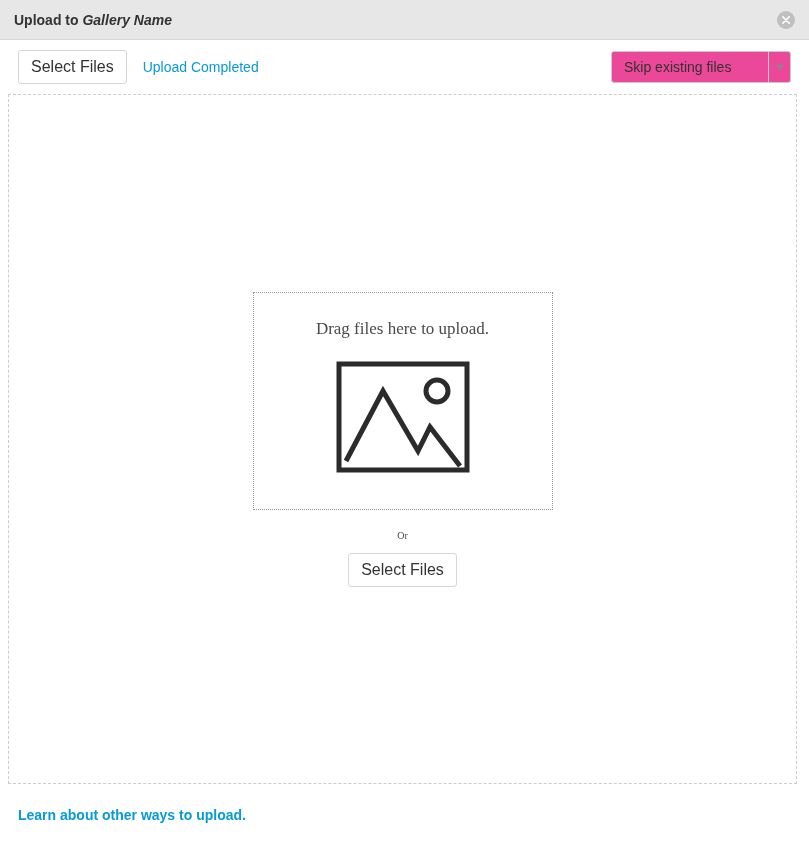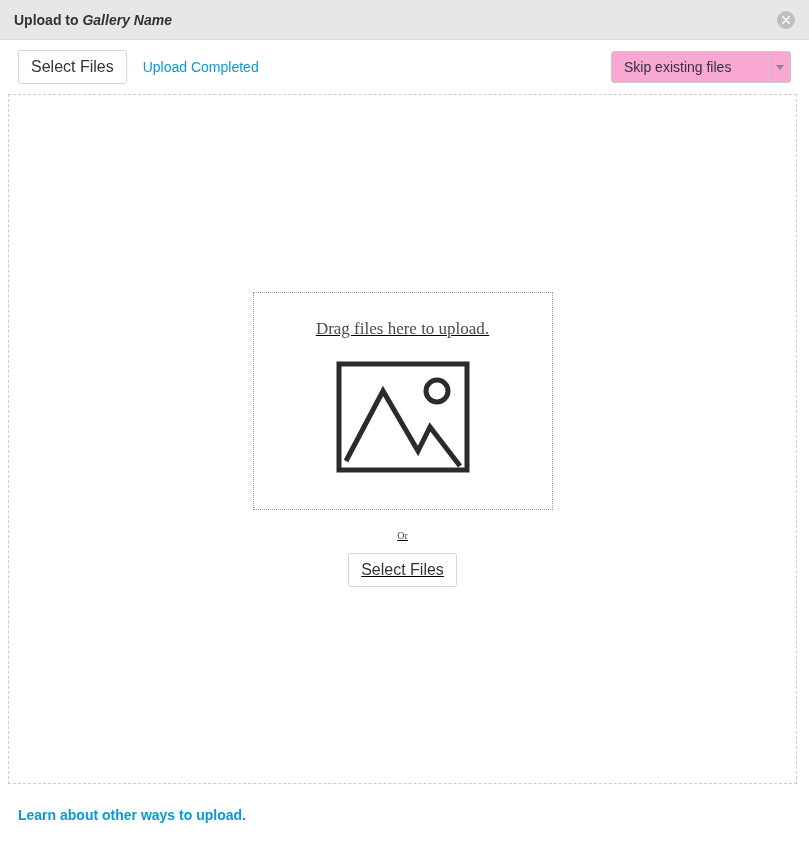--- a/index.html
+++ b/index.html
@@ -74,21 +74,21 @@
       text-decoration: none;
     }
     .link-bold {
       font-weight: 700;
     }
     .dropdown {
       position: relative;
       display: inline-block;
     }
     .dropdown-button {
-      background: #f9a8d4;
+      background: #ec4899;
       border: 1px solid #c9c9c9;
       border-radius: 3px;
       padding: 7px 28px 7px 12px;
       font-size: 14px;
       color: #333;
       cursor: pointer;
       min-width: 180px;
       text-align: left;
       font-family: inherit;
       position: relative;
@@ -107,21 +107,20 @@
     .dropdown-caret::after {
       content: "";
       width: 0;
       height: 0;
       border-left: 4px solid transparent;
       border-right: 4px solid transparent;
       border-top: 5px solid #888;
     }
     .dropzone-wrapper {
       padding: 0 12px 8px 8px;
-      text-decoration: underline;
     }
     .dropzone {
       border: 1px dashed #cccccc;
       height: 690px;
       display: flex;
       flex-direction: column;
       align-items: center;
       justify-content: center;
       position: relative;
     }

